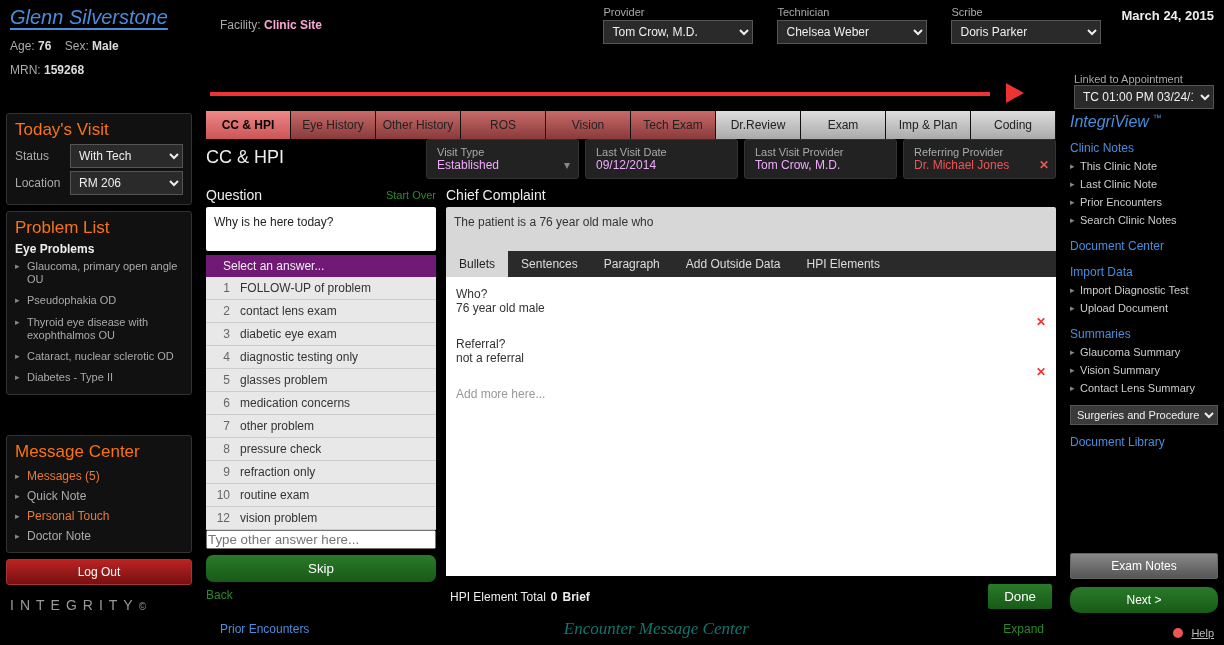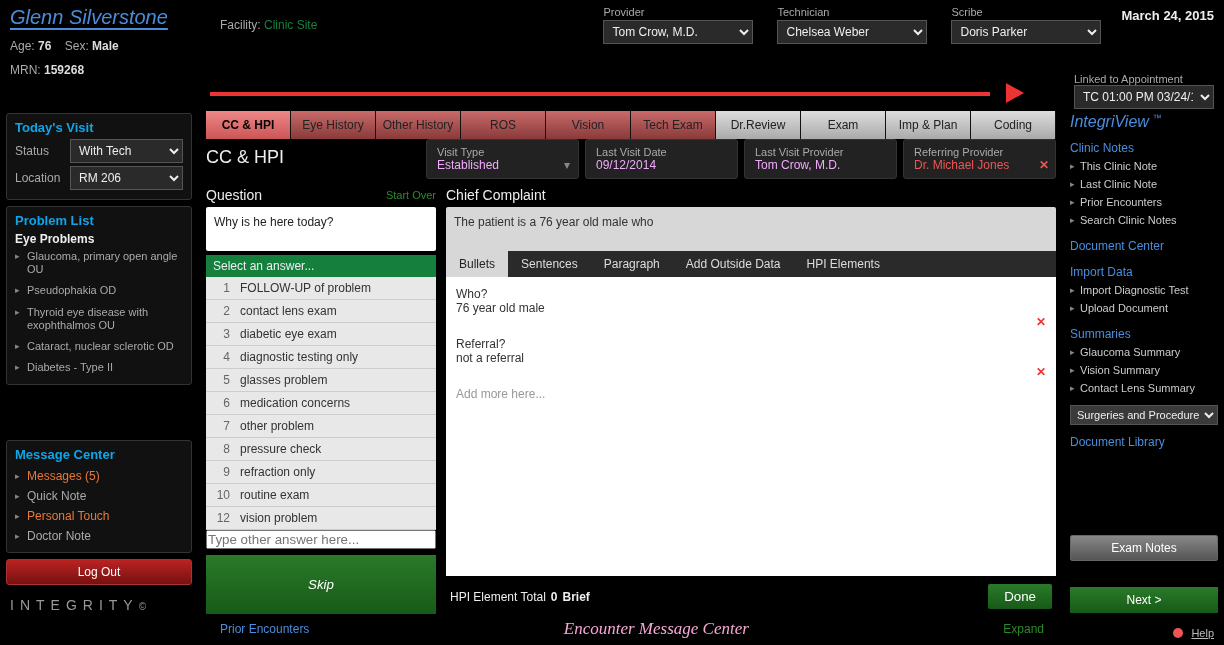--- a/index.html
+++ b/index.html
@@ -6,21 +6,21 @@
   body { background: #000; color: #ccc; width: 1224px; height: 645px; overflow: hidden; font-size: 12px; }
   .app { display: flex; flex-direction: column; height: 100%; }
 
   
   .header { display: flex; align-items: flex-start; padding: 6px 10px 0 10px; }
   .patient-block { width: 200px; }
   .patient-name { color: #4a8ddb; font-size: 20px; font-style: italic; text-decoration: underline; text-underline-offset: 4px; }
   .patient-meta { margin-top: 10px; font-size: 12px; color: #ddd; }
   .patient-meta span.label { color: #aaa; }
   .facility { color: #aaa; font-size: 12px; margin-left: 10px; margin-top: 12px; }
-  .facility b { color: #15803d; font-weight: normal; }
+  .facility b { color: #f9a8d4; font-weight: bold; }
   .staff { display: flex; gap: 24px; margin-left: auto; margin-top: 0; }
   .staff-col label { display:block; color:#aaa; font-size:11px; margin-bottom:2px; }
   select.dark { background:#2a2a2a; color:#eee; border:1px solid #555; font-size:12px; padding:3px 4px; }
   select.dark.wide { width:150px; }
   .date-top { color:#eee; font-size:13px; font-weight:bold; margin-left:20px; margin-top:2px; }
 
   
   .arrow-wrap { position:relative; height:8px; margin:6px 0 0 210px; width:800px; }
   .arrow-line { height:4px; background:#e33; width:780px; position:absolute; top:2px; left:0; }
   .arrow-head { position:absolute; right:-14px; top:-7px; width:0; height:0; border-left:18px solid #e33; border-top:10px solid transparent; border-bottom:10px solid transparent; }
@@ -29,21 +29,21 @@
   .linked { margin-left:auto; padding-right:10px; }
   .linked label { color:#aaa; font-size:11px; display:block; }
 
   
   .columns { display:flex; flex:1; overflow:hidden; }
   .left { width:198px; padding:4px 6px; display:flex; flex-direction:column; gap:6px; }
   .center { flex:1; padding:0 8px; display:flex; flex-direction:column; }
   .right { width:160px; padding:4px 6px; display:flex; flex-direction:column; gap:4px; }
 
   .panel { background:#111; border:1px solid #333; border-radius:3px; padding:6px 8px; }
-  .panel h3 { color:#0ea5e9; font-size:13px; font-weight:bold; margin-bottom:4px; }
+  .panel h3 { color:#f97316; font-size:17px; font-weight:normal; margin-bottom:4px; }
   .mini-row { display:flex; align-items:center; margin:3px 0; font-size:12px; }
   .mini-row label { color:#aaa; width:55px; }
   .mini-row select { flex:1; }
 
   .plist-sub { color:#eee; font-size:12px; font-weight:bold; }
   .plist li { list-style:none; color:#aaa; font-size:11px; padding:4px 0 4px 12px; position:relative; line-height:1.2; }
   .plist li::before { content:"▸"; position:absolute; left:0; color:#888; font-size:9px; top:5px; }
 
   .msg-list li { list-style:none; padding:3px 0 3px 12px; position:relative; color:#aaa; font-size:12px; }
   .msg-list li::before { content:"▸"; position:absolute; left:0; color:#888; font-size:9px; top:5px; }
@@ -73,25 +73,25 @@
 
   
   .center-split { display:flex; flex:1; gap:10px; min-height:0; }
   .qpane { width:230px; display:flex; flex-direction:column; }
   .cpane { flex:1; display:flex; flex-direction:column; }
 
   .qhead { display:flex; justify-content:space-between; align-items:center; }
   .qhead h4 { color:#eee; font-size:14px; font-weight:normal; }
   .startover { color:#2a8a2a; font-size:11px; cursor:pointer; }
   .qbox { background:#fff; color:#222; padding:8px; margin:4px 0; font-size:12px; border-radius:2px; min-height:44px; }
-  .ans-head { background:#15803d; color:#eee; padding:4px 7px; font-size:12px; }
+  .ans-head { background:#701a75; color:#eee; padding:4px 17px; font-size:12px; }
   .answers { background:#e8e8e8; }
   .answers .row { display:flex; align-items:center; padding:4px 6px; border-bottom:1px solid #ccc; font-size:12px; color:#333; cursor:pointer; }
   .answers .row .n { width:18px; text-align:right; margin-right:10px; color:#666; }
-  .btn-skip { background:linear-gradient(#2a7a2a,#175a17); color:#fff; border:none; width:100%; padding:22px 0; margin-top:6px; border-radius:0; cursor:pointer;font-style:italic; }
+  .btn-skip { background:linear-gradient(#2a7a2a,#175a17); color:#fff; border:none; width:100%; padding:6px 0; margin-top:6px; border-radius:7px; cursor:pointer; }
   .back { color:#2a8a2a; font-size:12px; margin-top:6px; cursor:pointer; }
 
   .cpane h4 { color:#eee; font-size:14px; font-weight:normal; margin-bottom:4px; }
   .cc-text { background:#d7d7d7; color:#333; padding:8px; font-size:12px; border-radius:2px 2px 0 0; min-height:44px; }
   .subtabs { display:flex; background:#2a2a2a;text-align:right; }
   .subtab { padding:6px 13px; font-size:12px; color:#ddd; cursor:pointer; }
   .subtab.active { background:#d7d7d7; color:#222; }
   .bullets { background:#fff; flex:1; padding:6px 10px; font-size:12px; color:#333; overflow:auto; }
   .bullet-row { display:flex; padding:4px 0;flex-direction:column; }
   .bullet-row .q { width:220px; }
@@ -102,26 +102,26 @@
   .btn-done { background:linear-gradient(#2a7a2a,#175a17); color:#fff; border:none; padding:5px 16px; border-radius:2px; margin-left:auto; cursor:pointer; }
 
   
   .iv-title { color:#4a8ddb; font-style:italic; font-size:16px; font-family:Georgia,serif; }
   .iv-title sup { font-size:9px; }
   .r-sec h4 { color:#4a8ddb; font-size:12px; font-weight:normal; margin:6px 0 2px 0; }
   .r-list li { list-style:none; color:#ccc; font-size:11px; padding:3px 0 3px 10px; position:relative; cursor:pointer; }
   .r-list li::before { content:"▸"; position:absolute; left:0; color:#888; font-size:9px; top:4px; }
   .surg-sel { width:100%; background:#3a3a3a; color:#eee; border:1px solid #555; font-size:11px; padding:2px; margin-top:4px; }
   .btn-exam { background:linear-gradient(#888,#555); color:#fff; border:1px solid #666; width:100%; padding:5px 0; font-size:12px; border-radius:2px; cursor:pointer; margin-top:6px; }
-  .btn-next { background:linear-gradient(#2a7a2a,#175a17); color:#fff; border:none; width:100%; padding:6px 12px; font-size:12px; border-radius:0; cursor:pointer; margin-top:22px; }
+  .btn-next { background:linear-gradient(#2a7a2a,#175a17); color:#fff; border:none; width:100%; padding:6px 12px; font-size:12px; border-radius:10px; cursor:pointer; margin-top:4px; }
 
   
   .footer { display:flex; align-items:center; padding:2px 10px 6px 220px; }
   .prior-link { color:#4a8ddb; font-size:12px; cursor:pointer; }
-  .emc { color:#f9a8d4; font-family:Georgia,serif; font-style:italic; font-size:17px; margin:0 auto; }
+  .emc { color:#0f766e; font-family:Georgia,serif; font-style:italic; font-size:17px; margin:0 auto; }
   .expand { color:#2a8a2a; font-size:12px; cursor:pointer; margin-right: 170px; }
   .help-area { position:absolute; right:10px; bottom:6px; display:flex; align-items:center; gap:8px; }
   .rec-dot { width:10px; height:10px; background:#e55; border-radius:50%; }
   .help { color:#bbb; font-size:11px; text-decoration:underline; cursor:pointer; }
 </style>
 </head>
 <body>
 
 <div class="app">
   <div class="header">

